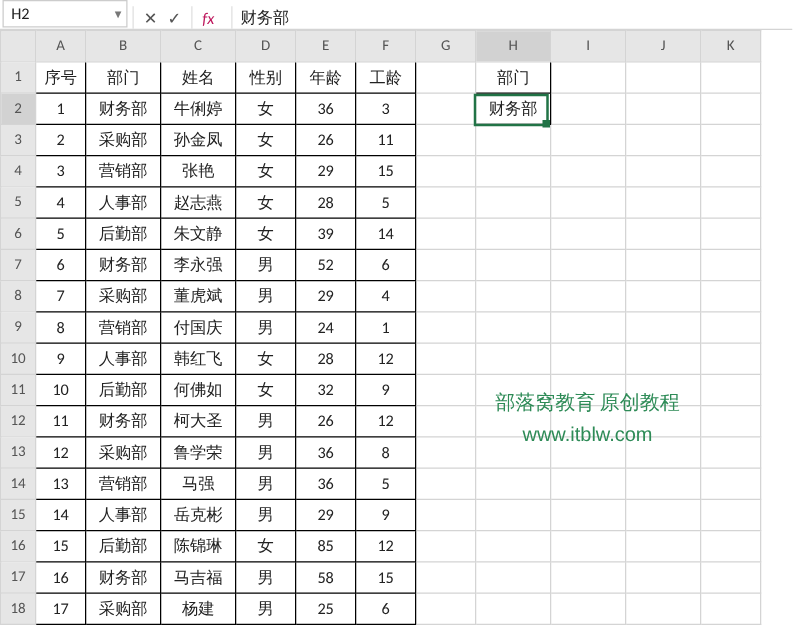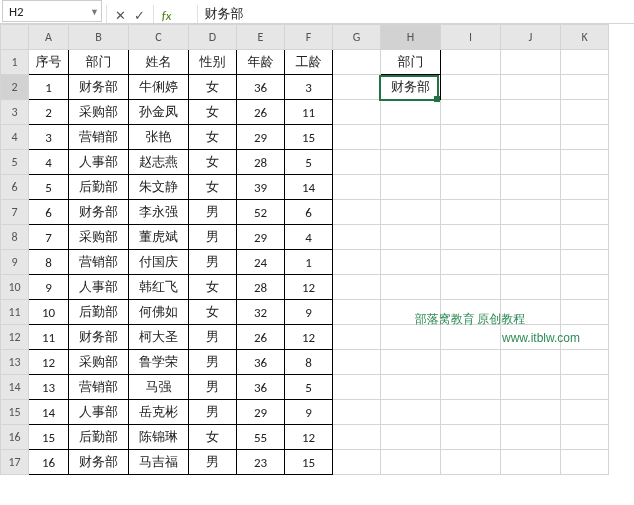--- a/index.html
+++ b/index.html
@@ -3,37 +3,37 @@
 <meta charset="utf-8">
 <style>
   * { box-sizing: border-box; margin: 0; padding: 0; }
   body { font-family: "Calibri", "Microsoft YaHei", sans-serif; font-size: 13px; background: #fff; color: #222; width: 634px; }
   .formula-bar { display: flex; align-items: flex-end; height: 24px; border-bottom: 1px solid #d4d4d4; background: #fff; }
   .name-box { width: 100px; height: 22px; border: 1px solid #ccc; margin: 1px 2px; display: flex; align-items: center; padding: 0 6px; position: relative; }
   .name-box .dd { position: absolute; right: 2px; color: #777; font-size: 9px; }
   .fb-btns { display: flex; align-items: center; gap: 8px; padding: 0 6px; color: #a0a0a0; }
   .fb-btns .on { color: #555; }
   .fb-sep { width: 1px; height: 18px; background: #e0e0e0; margin: 0 2px; }
-  .fx { font-style: italic; color: #4d7c0f; margin-left: 6px; margin-right: 24px; }
+  .fx { font-style: italic; color: #be185d; margin-left: 6px; margin-right: 12px; }
   .formula-val { flex: 1; padding: 0 4px; }
   .sheet { position: relative; }
   table { border-collapse: collapse; table-layout: fixed; }
   th, td { border: 1px solid #d4d4d4; height: 25px; font-weight: normal; text-align: center; vertical-align: middle; overflow: hidden; white-space: nowrap; }
   th { background: #e6e6e6; color: #555; font-size: 12px; }
   .corner { background: #e6e6e6; }
   .col-hdr { }
   .row-hdr { background: #e6e6e6; color: #555; font-size: 12px; }
   
   td.db { border: 1px solid #000; }
   
   .active-hdr { background: #d2d2d2; }
   .sel { position: absolute; border: 2px solid #217346; background: transparent; pointer-events: none; }
   .sel .handle { position: absolute; right: -3px; bottom: -3px; width: 6px; height: 6px; background: #217346; }
-  .watermark { position: absolute; color: #2e8b57; font-size: 12px; text-align: center; width: 220px; line-height: 1.6; }
-  .watermark .url { font-family: Arial, sans-serif; text-align: right; }
+  .watermark { position: absolute; color: #2e8b57; font-size: 16px; text-align: center; width: 220px; line-height: 1.6; }
+  .watermark .url { font-family: Arial, sans-serif; }
 </style>
 </head>
 <body>
 
 <div class="formula-bar">
   <div class="name-box">
     <span>H2</span>
     <span class="dd">▼</span>
   </div>
   <div class="fb-sep"></div>
@@ -287,36 +287,50 @@
           <td></td>
           <td></td>
           <td></td>
         </tr>
         <tr>
           <th class="row-hdr">16</th>
           <td class="db">15</td>
           <td class="db">后勤部</td>
           <td class="db">陈锦琳</td>
           <td class="db">女</td>
-          <td class="db">55</td>
+          <td class="db">85</td>
           <td class="db">12</td>
           <td></td>
           <td></td>
           <td></td>
           <td></td>
           <td></td>
         </tr>
         <tr>
           <th class="row-hdr">17</th>
           <td class="db">16</td>
           <td class="db">财务部</td>
           <td class="db">马吉福</td>
           <td class="db">男</td>
-          <td class="db">23</td>
+          <td class="db">58</td>
           <td class="db">15</td>
+          <td></td>
+          <td></td>
+          <td></td>
+          <td></td>
+          <td></td>
+        </tr>
+        <tr>
+          <th class="row-hdr">18</th>
+          <td class="db">17</td>
+          <td class="db">采购部</td>
+          <td class="db">杨建</td>
+          <td class="db">男</td>
+          <td class="db">25</td>
+          <td class="db">6</td>
           <td></td>
           <td></td>
           <td></td>
           <td></td>
           <td></td>
         </tr>
       </tbody>
     </table>
   <div class="sel" id="sel" style="left: 379px; top: 51px; width: 60px; height: 26px;">
       <div class="handle"></div>

